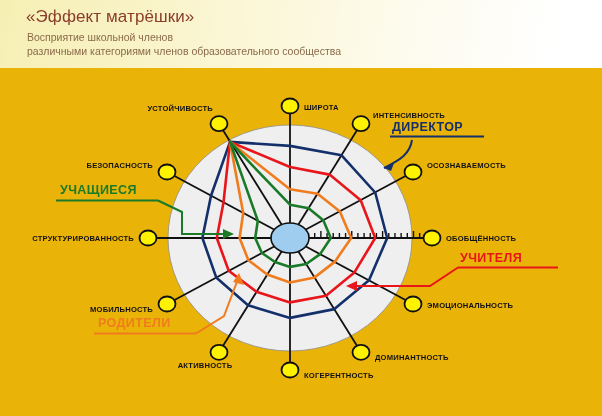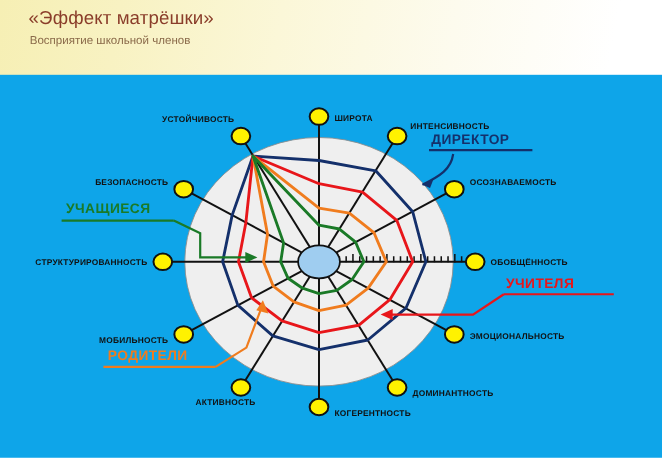--- a/index.html
+++ b/index.html
@@ -1,21 +1,21 @@
 <!DOCTYPE html>
 <html lang="ru"><head>
 <meta charset="utf-8">
 <style>
   html,body{margin:0;padding:0;}
   body{
     width:602px;height:416px;background:#ffffff;
     font-family:"Liberation Sans","DejaVu Sans",sans-serif;
     overflow:hidden;position:relative;
   }
-  #stage{position:relative;width:602px;height:416px;overflow:hidden;background:#0ea5e9;}
+  #stage{position:relative;width:602px;height:416px;overflow:hidden;background:#eab308;}
 
   
   .header{
     position:absolute;left:0;top:0;width:602px;height:68px;
     background:linear-gradient(100deg,#f6efb4 0%,#f8f2c2 18%,#fbf7d8 42%,#fdfbee 68%,#ffffff 92%);
   }
   .header-title{
     position:absolute;left:26px;top:7px;
     font-size:17px;font-weight:400;color:#8a3d2a;letter-spacing:.1px;
     white-space:nowrap;
@@ -42,20 +42,21 @@
   }
 </style>
 </head>
 <body>
 
 <div id="stage">
 
   <div class="header">
     <div class="header-title">«Эффект матрёшки»</div>
     <div class="header-sub1">Восприятие школьной членов</div>
+    <div class="header-sub2">различными категориями членов образовательного сообщества</div>
   </div>
 
   <svg id="chart" viewBox="0 0 602 354">
 
     <ellipse cx="290" cy="176" rx="122" ry="113" fill="#efefef" stroke="#8d8d8d" stroke-width="0.8"></ellipse>
 
     <g id="spokes">
         <line x1="290" y1="176" x2="290" y2="44" stroke="#111" stroke-width="1.8"></line>
         <line x1="290" y1="176" x2="361" y2="61.684646700454095" stroke="#111" stroke-width="1.8"></line>
         <line x1="290" y1="176" x2="412.9756073373903" y2="110" stroke="#111" stroke-width="1.8"></line>

